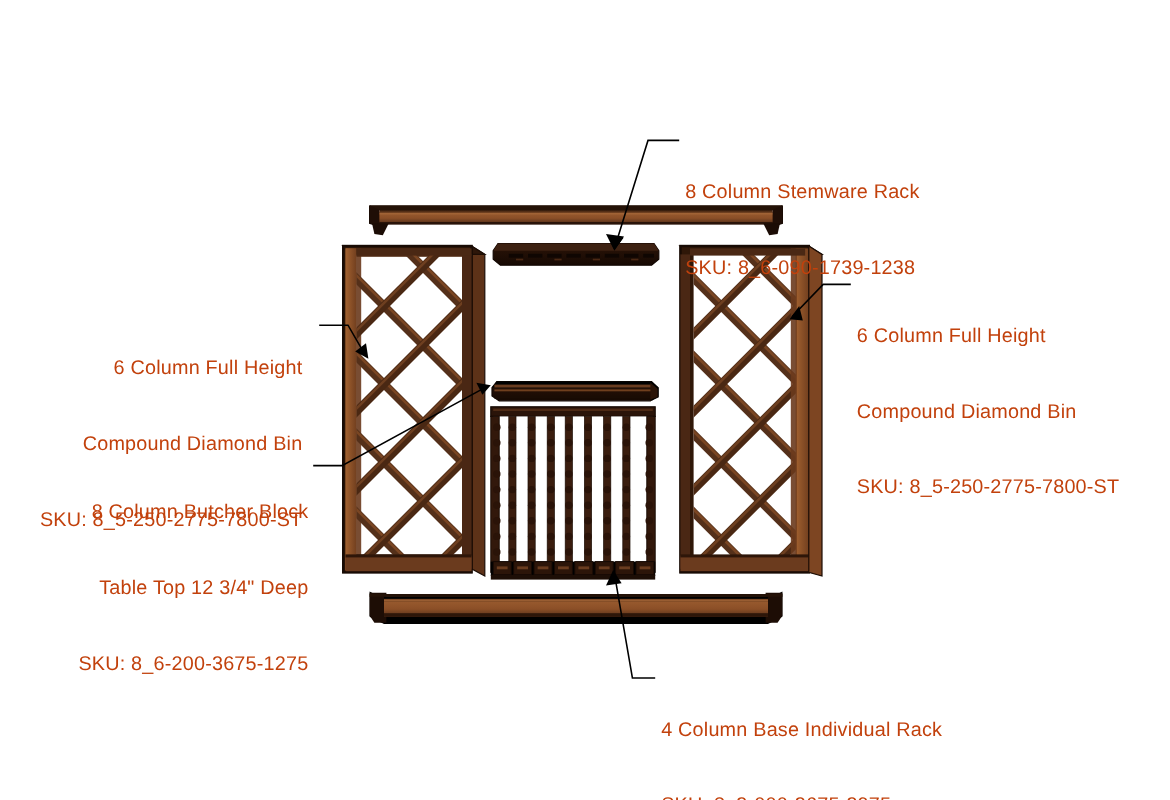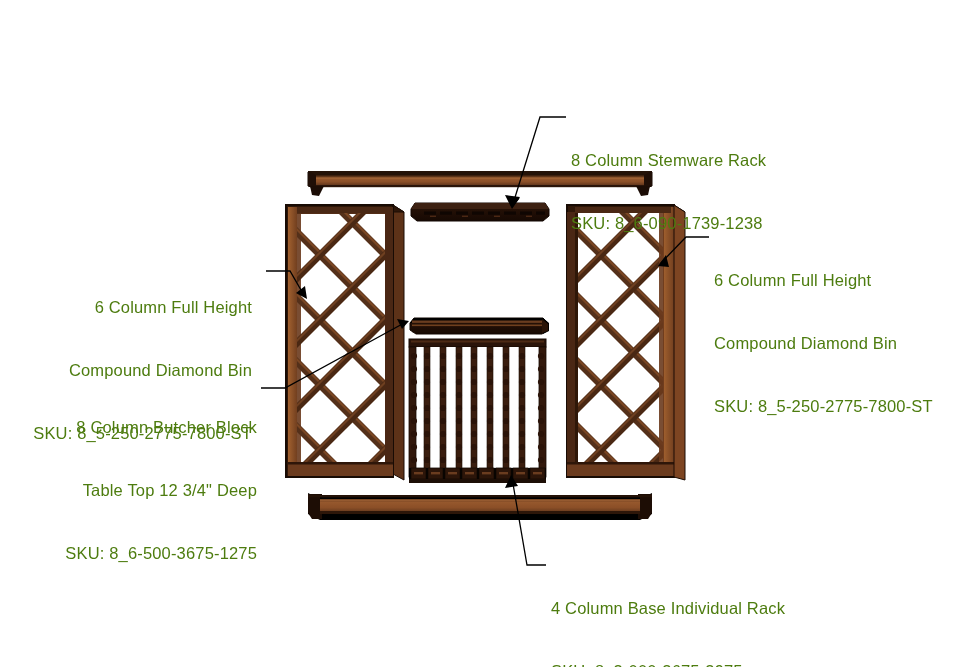--- a/index.html
+++ b/index.html
@@ -25,21 +25,21 @@
   #artwork {
     position: absolute;
     left: 0; top: 0;
     width: 975px;
     height: 667px;
   }
   .callout {
     position: absolute;
     font-size: 16.5px;
     line-height: 21px;
-    color: #4d7c0f;
+    color: #c2410c;
     white-space: pre;
     letter-spacing: 0.01em;
   }
   .callout.right-aligned { text-align: right; }
   .callout.left-aligned  { text-align: left;  }
 
   .c-stemware { left: 571px; top: 108px; }
   .c-bin-right { left: 714px; top: 228px; }
   .c-bin-left  { right: 723px; top: 255px; }
   .c-butcher   { right: 718px; top: 375px; }
@@ -478,21 +478,21 @@
 
   <div class="callout right-aligned c-bin-left">
     <div>6 Column Full Height</div>
     <div>Compound Diamond Bin</div>
     <div>SKU: 8_5-250-2775-7800-ST</div>
   </div>
 
   <div class="callout right-aligned c-butcher">
     <div>8 Column Butcher Block</div>
     <div>Table Top 12 3/4" Deep</div>
-    <div>SKU: 8_6-500-3675-1275</div>
+    <div>SKU: 8_6-200-3675-1275</div>
   </div>
 
   <div class="callout left-aligned c-base">
     <div>4 Column Base Individual Rack</div>
     <div>SKU: 8_3-000-3675-3975</div>
   </div>
 
 </div>
 
 </body></html>

